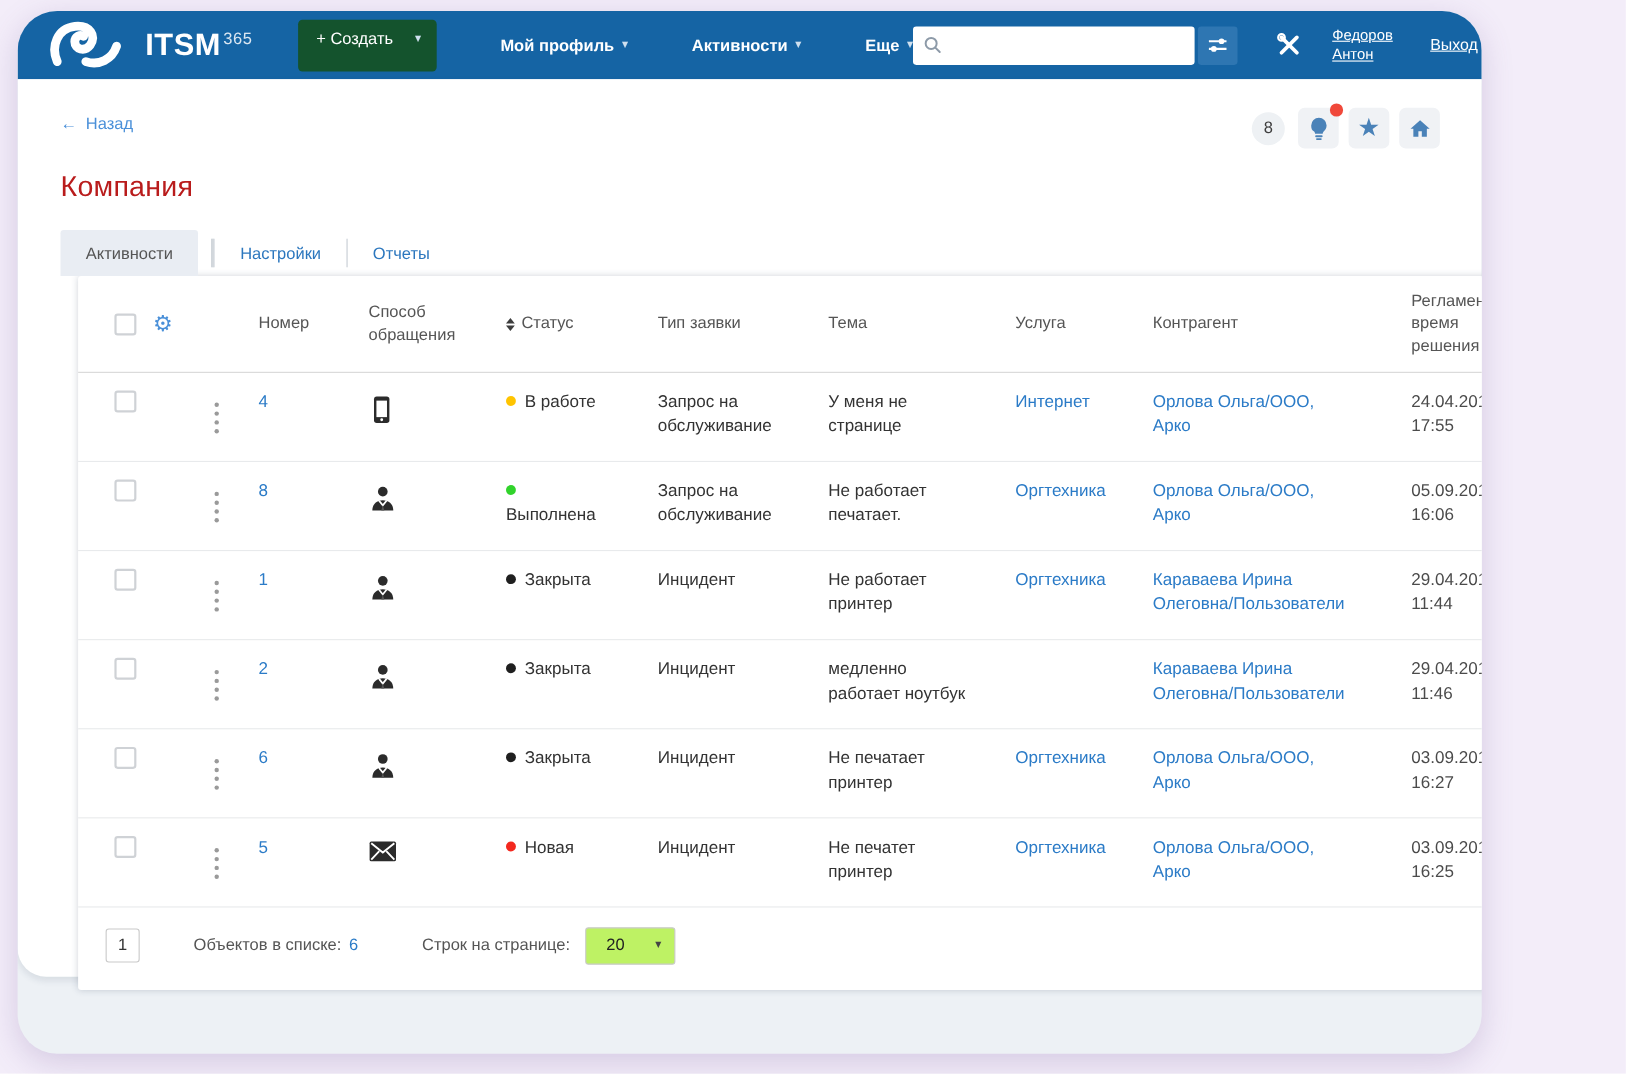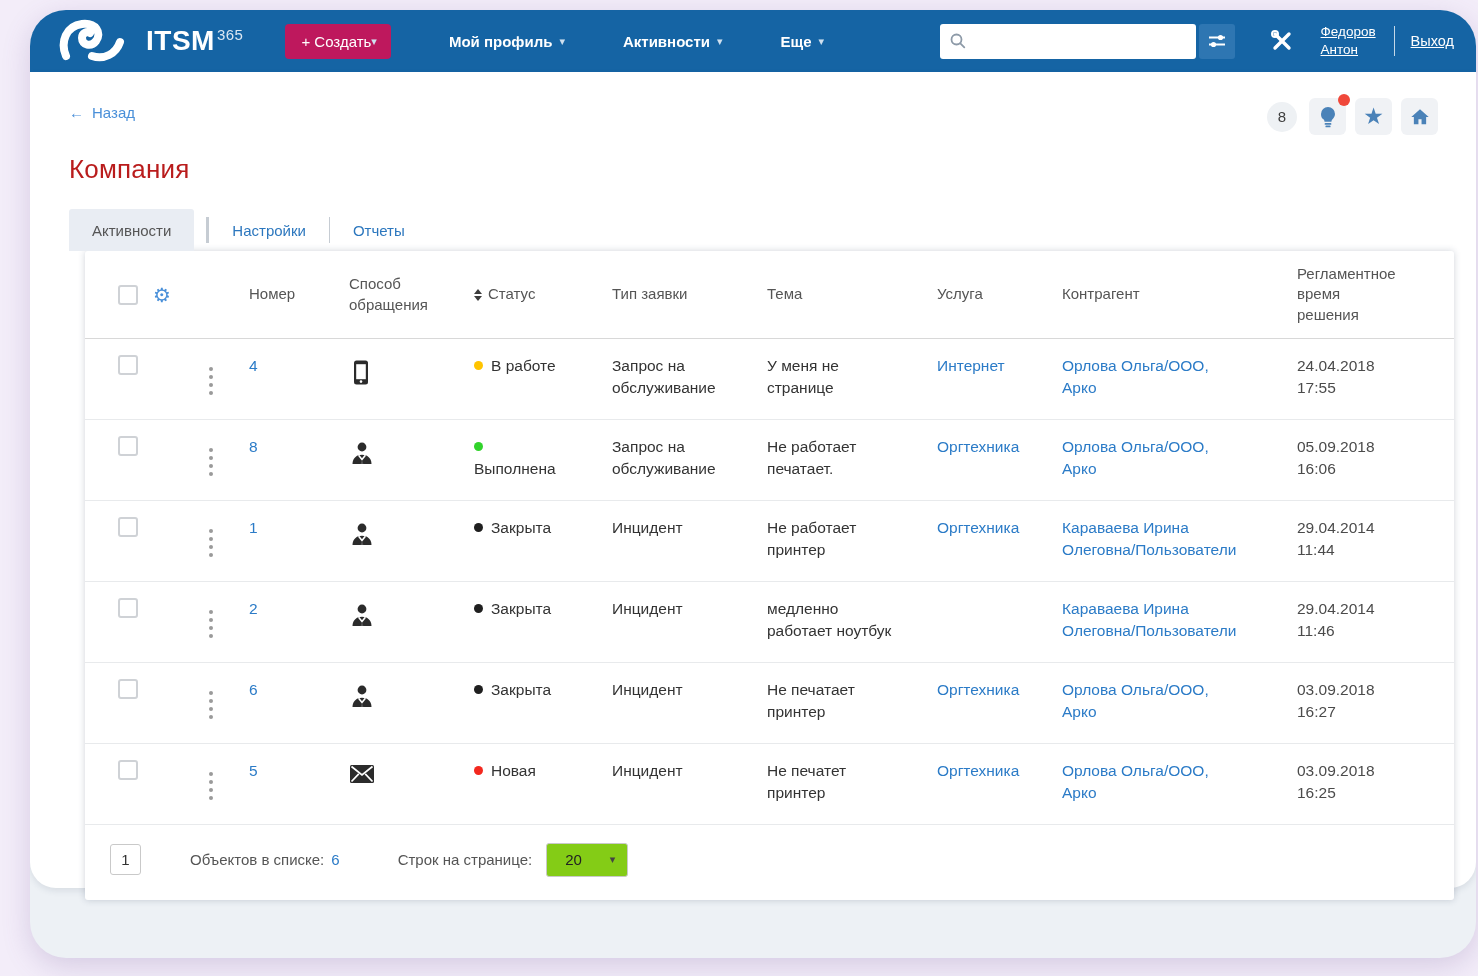--- a/index.html
+++ b/index.html
@@ -3,36 +3,36 @@
 <meta charset="utf-8">
 <style>
   * { box-sizing: border-box; margin: 0; padding: 0; }
   html,body { width:1478px; height:976px; }
   body {
     font-family: "Liberation Sans", "DejaVu Sans", sans-serif;
     background:#f3edf9;
     overflow:hidden;
   }
   .window {
-    position:absolute; left:30px; top:10px; width:1446px; height:948px;
+    position:absolute; left:16px; top:10px; width:1331px; height:948px;
     background:#edf1f5; border-radius:36px; overflow:hidden;
     box-shadow:0 8px 28px rgba(110,80,150,.22);
   }
   
   .topbar {
     height:62px; background:#1564a4; display:flex; align-items:center;
     padding:0 22px 0 28px; color:#fff;
   }
   .brand { display:flex; align-items:center; gap:14px; margin-right:42px; }
   .brand .word { font-size:28px; font-weight:bold; letter-spacing:.5px; color:#fff; }
   .brand sup { font-size:15px; font-weight:normal; color:#dbe7f2; margin-left:2px; }
   .btn-create {
-    background:#be185d; border:none; color:#fff; font-family:inherit;
-    font-size:15px; padding:9px 14px 9px 16px; border-radius:4px; display:flex;
-    align-items:center; gap:0; cursor:pointer; white-space:nowrap;
+    background:#14532d; border:none; color:#fff; font-family:inherit;
+    font-size:15px; padding:9px 14px 21px 16px; border-radius:4px; display:flex;
+    align-items:center; gap:20px; cursor:pointer; white-space:nowrap;
   }
   .caret { font-size:11px; color:#cfe0ef; line-height:1; }
   .nav-item {
     color:#fff; font-size:15px; margin-left:58px; display:flex; align-items:center;
     gap:7px; cursor:pointer; white-space:nowrap; text-decoration:none;font-weight:bold;
   }
   .search-group { margin-left:auto; display:flex; align-items:center; }
   .search-box {
     width:256px; height:35px; background:#fff; border-radius:3px;
     display:flex; align-items:center; padding:0 8px;
@@ -120,21 +120,21 @@
   .pagination { display:flex; align-items:center; height:75px; padding:0 17px 6px 25px; font-size:15px; color:#555; }
   .pagebox {
     width:31px; height:31px; border:1px solid #c9c9c9; border-radius:3px; background:#fff;
     display:flex; align-items:center; justify-content:center; color:#333; font-size:15px; cursor:pointer;
   }
   .obj-label { margin-left:49px; }
   .obj-count { margin-left:7px; }
   .rows-label { margin-left:58px; }
   .perpage {
     margin-left:14px; width:82px; height:34px; border:1px solid #c9c9c9; border-radius:3px;
-    background:#84cc16; display:flex; align-items:center; justify-content:space-between;
+    background:#bef264; display:flex; align-items:center; justify-content:space-between;
     padding:0 12px 0 18px; color:#222; cursor:pointer; font-size:15px;
   }
   .perpage .caret { color:#444; }
   svg { display:block; }
 </style>
 </head>
 <body>
 
 <div class="window">
 

